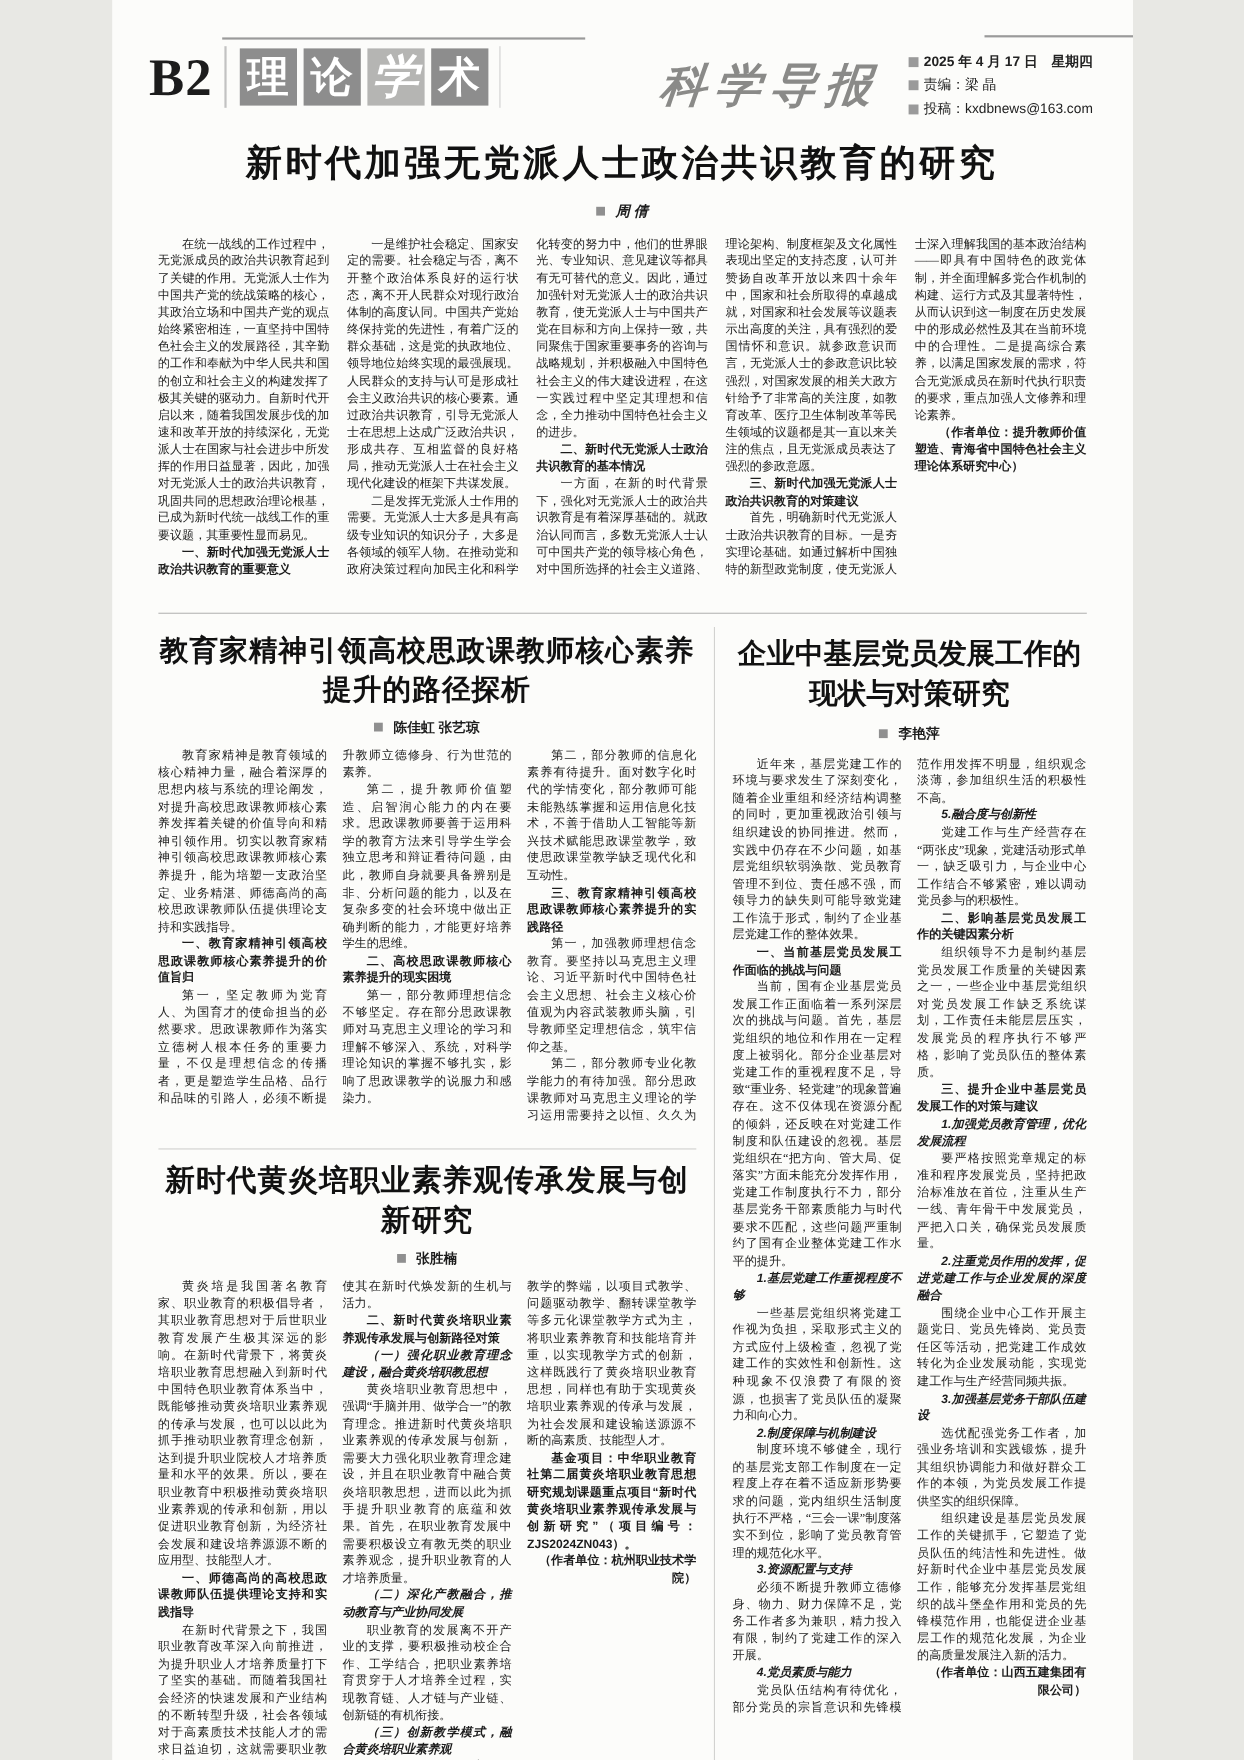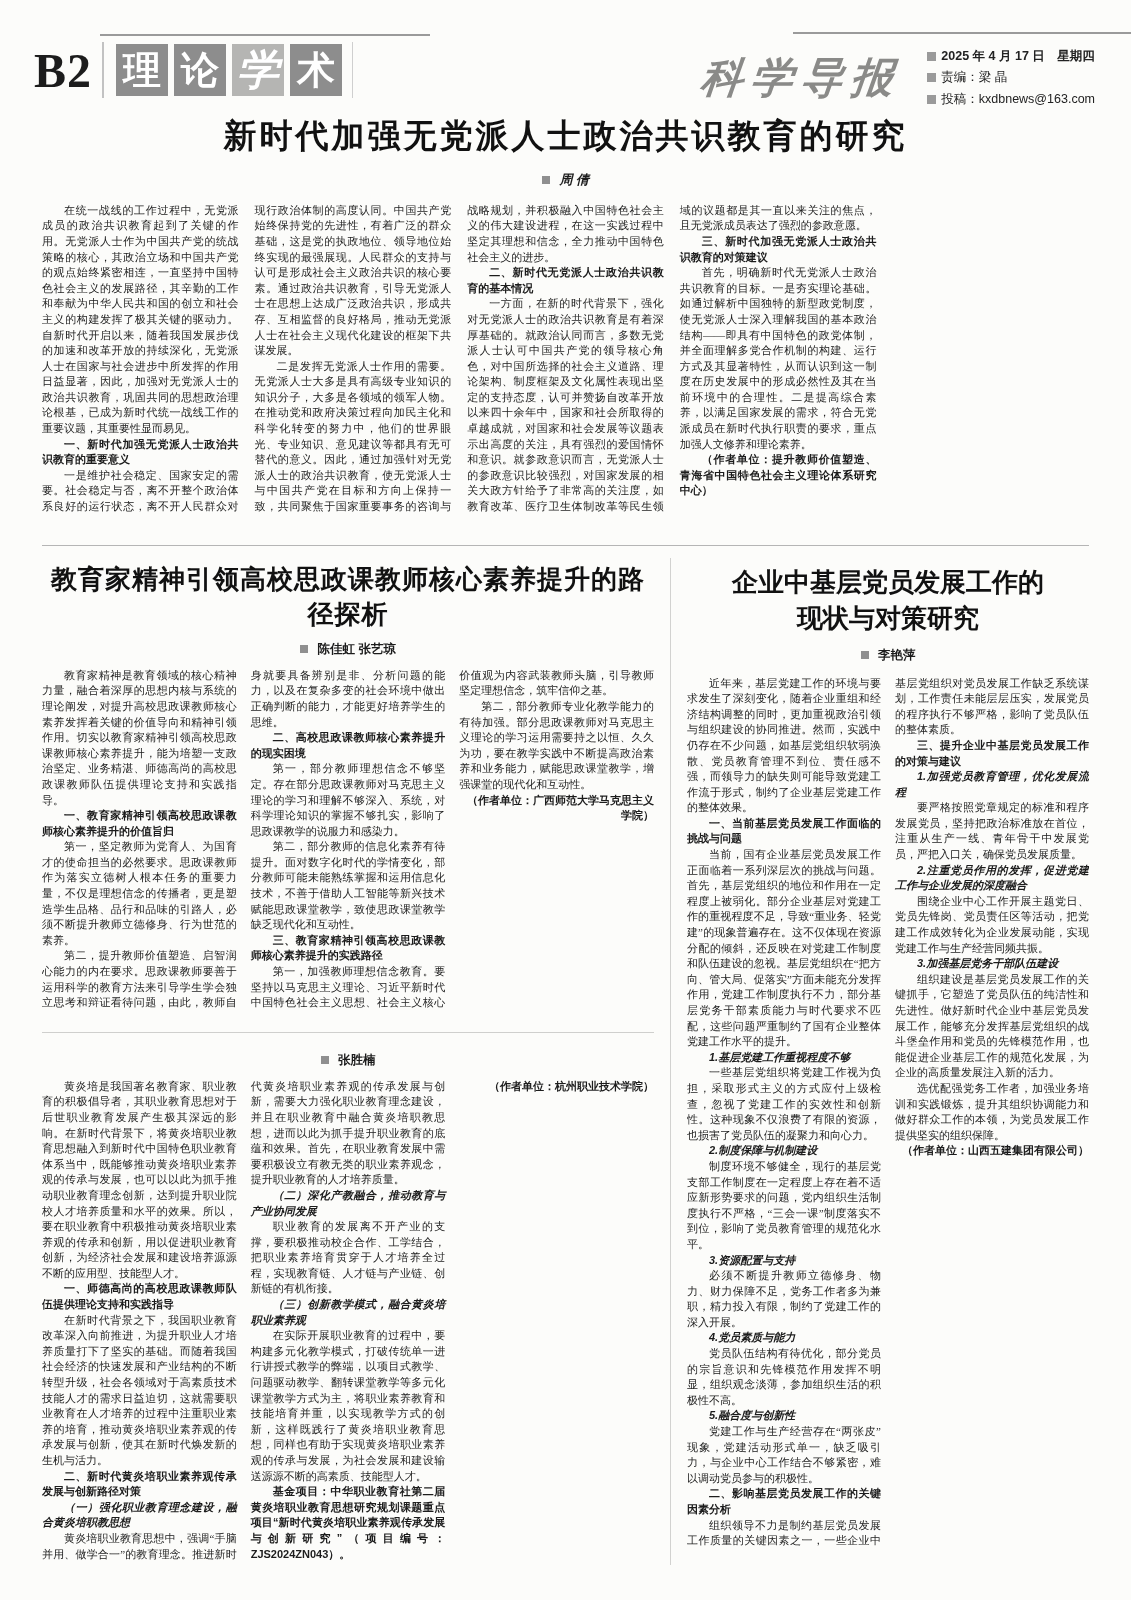--- a/index.html
+++ b/index.html
@@ -1,18 +1,18 @@
 <!DOCTYPE html>
 <html lang="zh"><head>
 <meta charset="utf-8">
 <style>
   * { margin:0; padding:0; box-sizing:border-box; }
   html,body { background:#e8e8e4; }
   .page {
-    width:1131px; height:1600px; margin:0 auto; position:relative;
+    width:928px; height:1600px; margin:0 auto; position:relative;
     background:#fcfcfa; color:#1c1c1c;
     font-family:"Liberation Serif", serif;
     overflow:hidden;
   }
   
   .rule-left { position:absolute; top:34px; left:100px; width:330px; height:2px; background:#9a9a9a; }
   .rule-right { position:absolute; top:32px; left:793px; width:338px; height:2px; background:#9a9a9a; }
   .masthead { position:relative; padding:42px 36px 0 34px; display:flex; justify-content:space-between; align-items:flex-start; }
   .mast-left { display:flex; align-items:center; }
   .edition { font-family:"Liberation Serif", serif; font-weight:bold; font-size:48px; letter-spacing:1px; }
@@ -39,21 +39,21 @@
   .byline { text-align:center; font-size:13px; font-weight:bold; font-family:"Liberation Sans", sans-serif; }
   .byline .sq { width:8px; height:8px; background:#8f8f8f; margin-right:6px; display:inline-block; }
   .abody { column-fill:auto; overflow:hidden; }
   .abody p { font-size:11px; line-height:15.6px; text-align:justify; text-indent:2em; }
   .abody p.b-h { font-weight:bold; font-family:"Liberation Sans", sans-serif; }
   .abody p.b-hi { font-weight:bold; font-style:italic; font-family:"Liberation Sans", sans-serif; }
   .abody p.b-attr { font-weight:bold; text-align:right; text-indent:0; font-family:"Liberation Sans", sans-serif; }
   .abody p.b-attr2 { font-weight:bold; font-family:"Liberation Sans", sans-serif; }
   .abody p.b-fund { font-weight:bold; font-family:"Liberation Sans", sans-serif; }
   
-  .article1 { margin:4px 42px 0 42px; }
+  .article1 { margin:16px 42px 0 42px; }
   .article1 .a-title { font-size:33px; letter-spacing:3px; }
   .article1 .byline { margin:12px 0 14px;font-style:italic; }
   .body1 { height:326px; column-count:5; column-gap:16px; }
   .hr-full { border:0; border-top:1px solid #b5b5b5; margin:16px 42px 0 42px; }
   
   .main { display:flex; margin:12px 42px 0 42px; }
   .left-region { width:628px; padding-right:16px; }
   .right-region { width:419px; border-left:1px solid #d2d2d0; padding-left:16px; }
   .article2 .a-title { font-size:26px; letter-spacing:1px; margin-top:4px; }
   .article2 .byline { margin:9px 0 10px; font-size:12.5px; }
@@ -144,20 +144,21 @@
             <p class="b-p">第一，部分教师理想信念不够坚定。存在部分思政课教师对马克思主义理论的学习和理解不够深入、系统，对科学理论知识的掌握不够扎实，影响了思政课教学的说服力和感染力。</p>
             <p class="b-p">第二，部分教师的信息化素养有待提升。面对数字化时代的学情变化，部分教师可能未能熟练掌握和运用信息化技术，不善于借助人工智能等新兴技术赋能思政课堂教学，致使思政课堂教学缺乏现代化和互动性。</p>
             <p class="b-h">三、教育家精神引领高校思政课教师核心素养提升的实践路径</p>
             <p class="b-p">第一，加强教师理想信念教育。要坚持以马克思主义理论、习近平新时代中国特色社会主义思想、社会主义核心价值观为内容武装教师头脑，引导教师坚定理想信念，筑牢信仰之基。</p>
             <p class="b-p">第二，部分教师专业化教学能力的有待加强。部分思政课教师对马克思主义理论的学习运用需要持之以恒、久久为功，要在教学实践中不断提高政治素养和业务能力，赋能思政课堂教学，增强课堂的现代化和互动性。</p>
             <p class="b-attr">（作者单位：广西师范大学马克思主义学院）</p>
           </div>
       </div>
 
       <div class="article4">
+        <div class="a-title">新时代黄炎培职业素养观传承发展与创新研究</div>
         <div class="byline">
           <span class="sq"></span>
           <span>张胜楠</span>
         </div>
         <div class="abody body4">
             <p class="b-p">黄炎培是我国著名教育家、职业教育的积极倡导者，其职业教育思想对于后世职业教育发展产生极其深远的影响。在新时代背景下，将黄炎培职业教育思想融入到新时代中国特色职业教育体系当中，既能够推动黄炎培职业素养观的传承与发展，也可以以此为抓手推动职业教育理念创新，达到提升职业院校人才培养质量和水平的效果。所以，要在职业教育中积极推动黄炎培职业素养观的传承和创新，用以促进职业教育创新，为经济社会发展和建设培养源源不断的应用型、技能型人才。</p>
             <p class="b-h">一、师德高尚的高校思政课教师队伍提供理论支持和实践指导</p>
             <p class="b-p">在新时代背景之下，我国职业教育改革深入向前推进，为提升职业人才培养质量打下了坚实的基础。而随着我国社会经济的快速发展和产业结构的不断转型升级，社会各领域对于高素质技术技能人才的需求日益迫切，这就需要职业教育在人才培养的过程中注重职业素养的培育，推动黄炎培职业素养观的传承发展与创新，使其在新时代焕发新的生机与活力。</p>
             <p class="b-h">二、新时代黄炎培职业素养观传承发展与创新路径对策</p>
             <p class="b-hi">（一）强化职业教育理念建设，融合黄炎培职教思想</p>
@@ -196,22 +197,22 @@
             <p class="b-hi">5.融合度与创新性</p>
             <p class="b-p">党建工作与生产经营存在“两张皮”现象，党建活动形式单一，缺乏吸引力，与企业中心工作结合不够紧密，难以调动党员参与的积极性。</p>
             <p class="b-h">二、影响基层党员发展工作的关键因素分析</p>
             <p class="b-p">组织领导不力是制约基层党员发展工作质量的关键因素之一，一些企业中基层党组织对党员发展工作缺乏系统谋划，工作责任未能层层压实，发展党员的程序执行不够严格，影响了党员队伍的整体素质。</p>
             <p class="b-h">三、提升企业中基层党员发展工作的对策与建议</p>
             <p class="b-hi">1.加强党员教育管理，优化发展流程</p>
             <p class="b-p">要严格按照党章规定的标准和程序发展党员，坚持把政治标准放在首位，注重从生产一线、青年骨干中发展党员，严把入口关，确保党员发展质量。</p>
             <p class="b-hi">2.注重党员作用的发挥，促进党建工作与企业发展的深度融合</p>
             <p class="b-p">围绕企业中心工作开展主题党日、党员先锋岗、党员责任区等活动，把党建工作成效转化为企业发展动能，实现党建工作与生产经营同频共振。</p>
             <p class="b-hi">3.加强基层党务干部队伍建设</p>
+            <p class="b-p">选优配强党务工作者，加强业务培训和实践锻炼，提升其组织协调能力和做好群众工作的本领，为党员发展工作提供坚实的组织保障。</p>
             <p class="b-p">组织建设是基层党员发展工作的关键抓手，它塑造了党员队伍的纯洁性和先进性。做好新时代企业中基层党员发展工作，能够充分发挥基层党组织的战斗堡垒作用和党员的先锋模范作用，也能促进企业基层工作的规范化发展，为企业的高质量发展注入新的活力。</p>
-            <p class="b-p">选优配强党务工作者，加强业务培训和实践锻炼，提升其组织协调能力和做好群众工作的本领，为党员发展工作提供坚实的组织保障。</p>
             <p class="b-attr">（作者单位：山西五建集团有限公司）</p>
           </div>
       </div>
 
     </div>
   </div>
 
 </div>
 
 </body></html>

